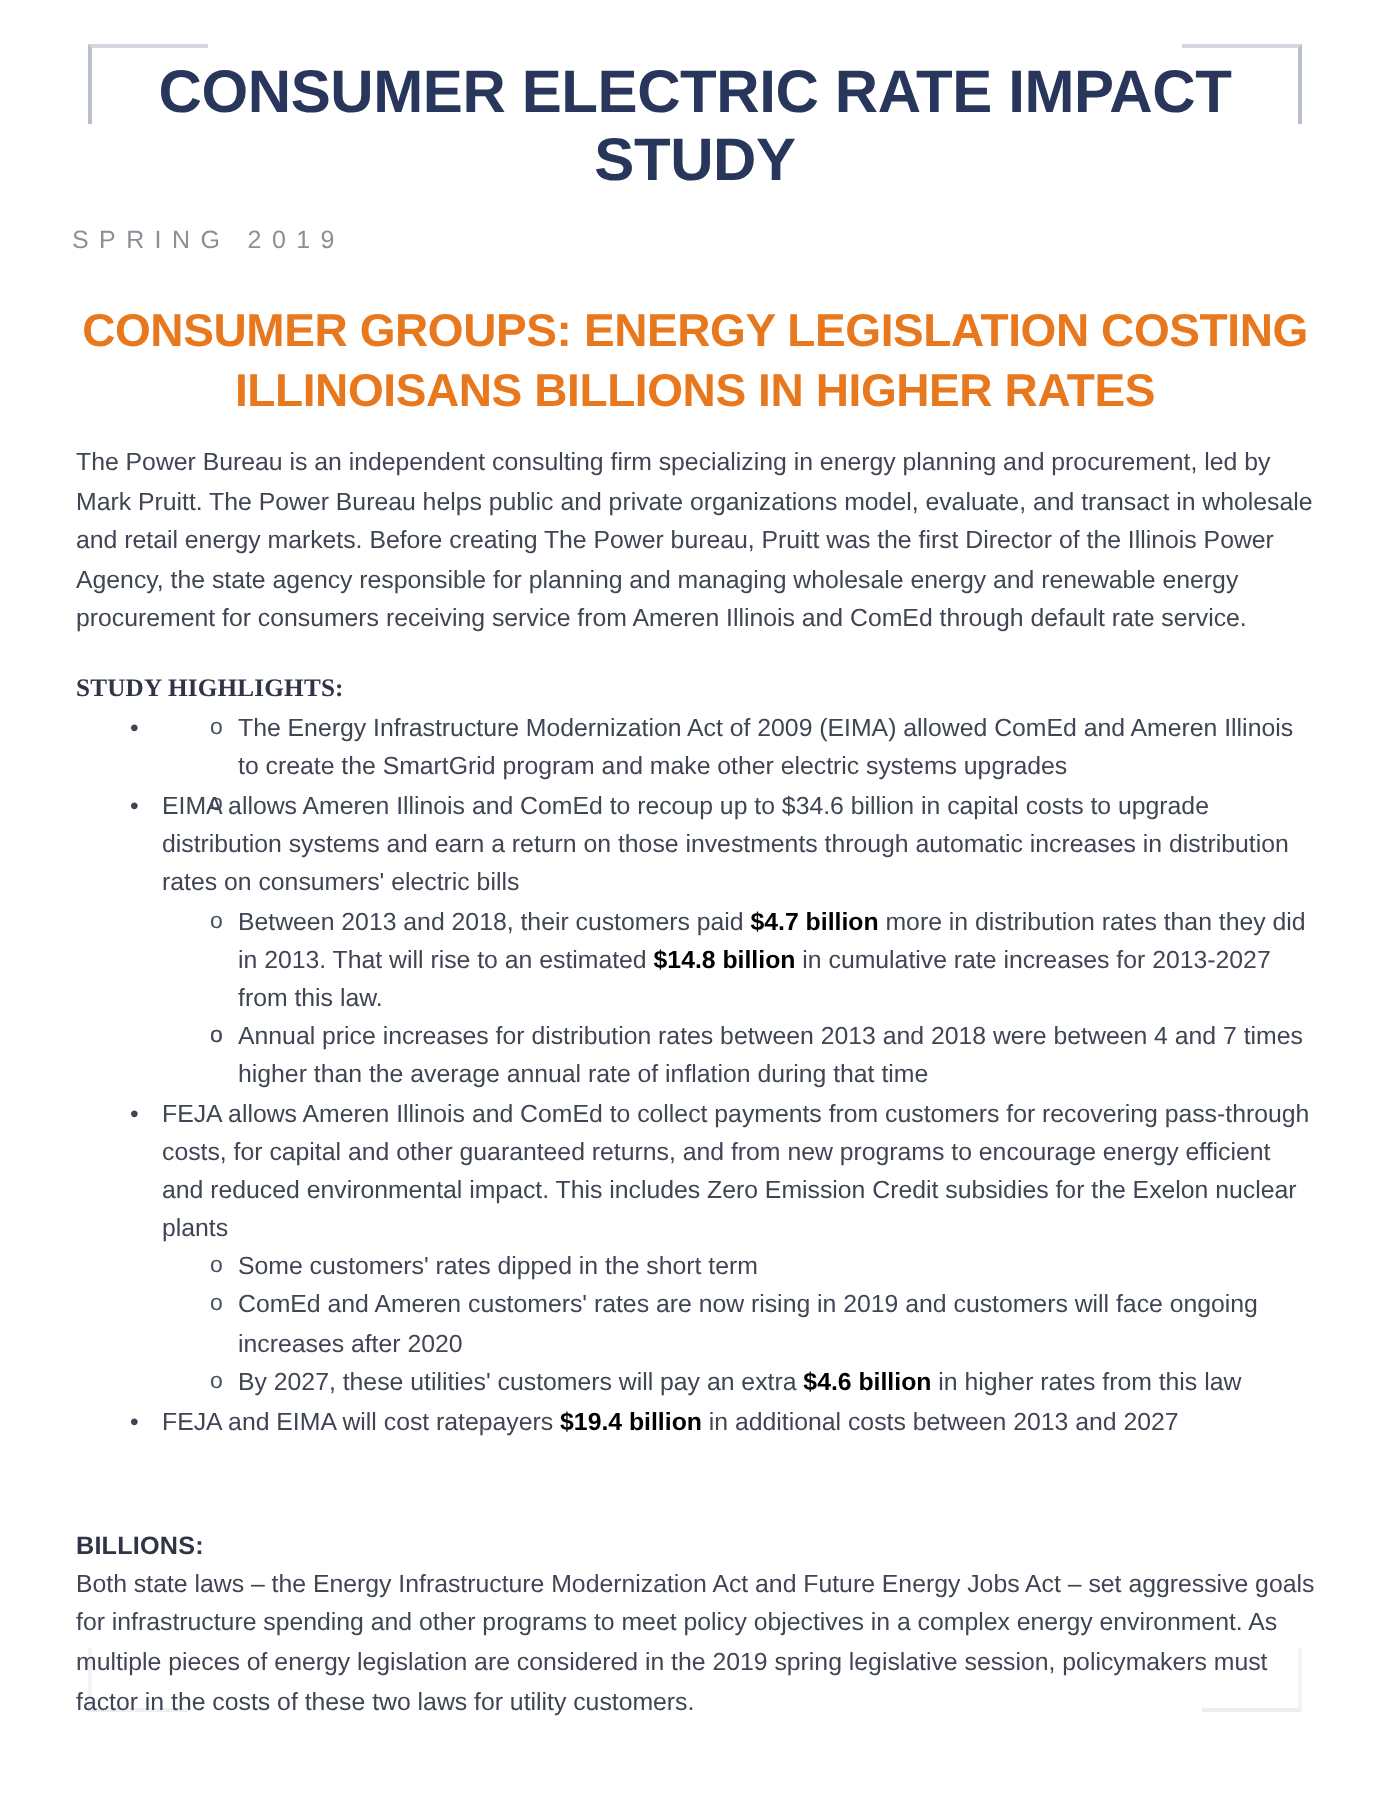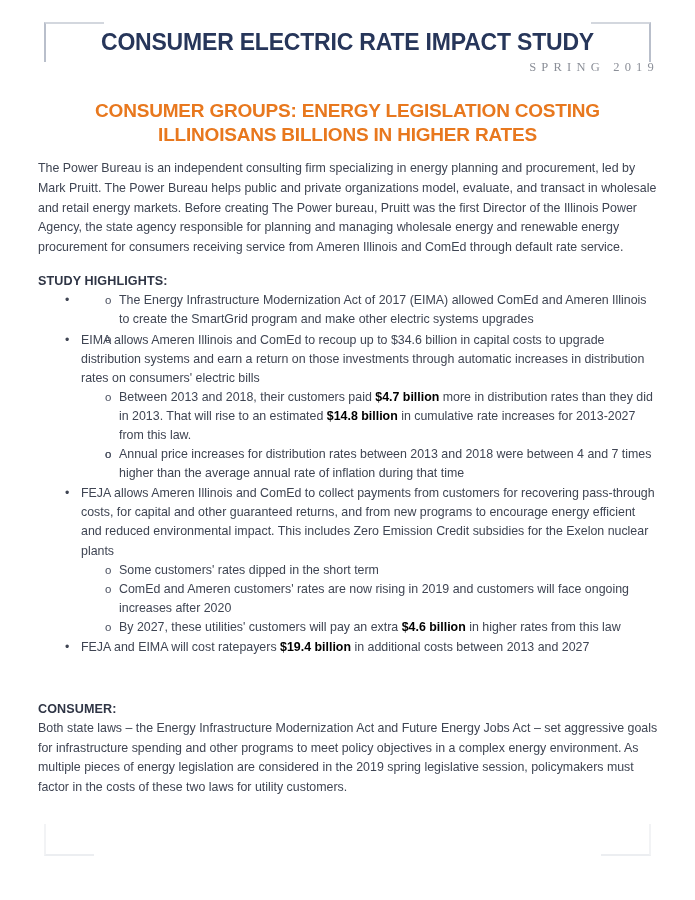--- a/index.html
+++ b/index.html
@@ -50,56 +50,55 @@
     border-bottom: 2px solid #eceef1;
   }
 
   .content {
     position: absolute;
     left: 0; right: 0; top: 0;
     padding: 0 36px;
   }
 
   .doc-title {
-    margin: 30px 0 4px 0;
+    margin: 30px 0 16px 0;
     text-align: center;
-    font-size: 23px;
+    font-size: 30px;
     font-weight: bold;
     letter-spacing: -0.2px;
     color: #27365a;
     line-height: 1.12;
   }
   .doc-subtitle {
     margin: 4px 0 0 0;
-    text-align: right;
+    text-align: left;
     font-size: 12.5px;
     letter-spacing: 5.2px;
     color: #8b8f98;
     font-weight: normal;
-    font-family: Liberation Serif, serif;
   }
 
   .headline {
     margin: 24px 0 12px 0;
     text-align: center;
-    font-size: 19px;
+    font-size: 23px;
     font-weight: bold;
     color: #e8781e;
     line-height: 1.28;
     letter-spacing: -0.2px;
   }
 
   .section-heading {
     margin: 22px 0 3px 2px;
     font-size: 12.6px;
     font-weight: bold;
     color: #2f3545;
     letter-spacing: 0.1px;
   }
-  .section-heading.tight { margin-top: 17px; }
+  .section-heading.tight { margin-top: 17px; font-family: Liberation Serif, serif; }
   .takeaway-heading { margin-top: 45px; }
 
   p.body-para {
     margin: 1px 0 0 2px;
     font-size: 12.4px;
     line-height: 1.58;
     color: #3f4553;
     text-align: left;
   }
 
@@ -162,33 +161,33 @@
     <div class="doc-subtitle">SPRING 2019</div>
 
     <h2 class="headline">CONSUMER GROUPS: ENERGY LEGISLATION COSTING ILLINOISANS BILLIONS IN HIGHER RATES</h2>
 
     <p class="body-para">The Power Bureau is an independent consulting firm specializing in energy planning and procurement, led by Mark Pruitt. The Power Bureau helps public and private organizations model, evaluate, and transact in wholesale and retail energy markets. Before creating The Power bureau, Pruitt was the first Director of the Illinois Power Agency, the state agency responsible for planning and managing wholesale energy and renewable energy procurement for consumers receiving service from Ameren Illinois and ComEd through default rate service.</p>
 
     <div class="section-heading tight">STUDY HIGHLIGHTS:</div>
 
     <ul class="l1" id="highlights-list">
         <li class="b1"><span class="marker1">•</span><ul class="l2">
-            <li class="b2"><span class="marker2">o</span><span>The Energy Infrastructure Modernization Act of 2017 (EIMA) allowed ComEd and Ameren Illinois to create the SmartGrid program and make other electric systems upgrades</span></li>
+            <li class="b2"><span class="marker2">o</span><span>The Energy Infrastructure Modernization Act of 2009 (EIMA) allowed ComEd and Ameren Illinois to create the SmartGrid program and make other electric systems upgrades</span></li>
             <li class="b2"><span class="marker2">o</span></li>
           </ul></li>
         <li class="b1"><span class="marker1">•</span><span>EIMA allows Ameren Illinois and ComEd to recoup up to $34.6 billion in capital costs to upgrade distribution systems and earn a return on those investments through automatic increases in distribution rates on consumers' electric bills</span><ul class="l2">
             <li class="b2"><span class="marker2">o</span><span>Between 2013 and 2018, their customers paid <b>$4.7 billion</b> more in distribution rates than they did in 2013. That will rise to an estimated <b>$14.8 billion</b> in cumulative rate increases for 2013-2027 from this law.</span></li>
             <li class="b2"><span class="marker2">o</span></li>
             <li class="b2"><span class="marker2">o</span><span>Annual price increases for distribution rates between 2013 and 2018 were between 4 and 7 times higher than the average annual rate of inflation during that time</span></li>
           </ul></li>
         <li class="b1"><span class="marker1">•</span><span>FEJA allows Ameren Illinois and ComEd to collect payments from customers for recovering pass-through costs, for capital and other guaranteed returns, and from new programs to encourage energy efficient and reduced environmental impact. This includes Zero Emission Credit subsidies for the Exelon nuclear plants</span><ul class="l2">
             <li class="b2"><span class="marker2">o</span><span>Some customers' rates dipped in the short term</span></li>
             <li class="b2"><span class="marker2">o</span><span>ComEd and Ameren customers' rates are now rising in 2019 and customers will face ongoing increases after 2020</span></li>
             <li class="b2"><span class="marker2">o</span><span>By 2027, these utilities' customers will pay an extra <b>$4.6 billion</b> in higher rates from this law</span></li>
           </ul></li>
         <li class="b1"><span class="marker1">•</span><span>FEJA and EIMA will cost ratepayers <b>$19.4 billion</b> in additional costs between 2013 and 2027</span></li>
       </ul>
 
-    <div class="section-heading takeaway-heading">CONSUMER:</div>
+    <div class="section-heading takeaway-heading">BILLIONS:</div>
     <p class="body-para">Both state laws – the Energy Infrastructure Modernization Act and Future Energy Jobs Act – set aggressive goals for infrastructure spending and other programs to meet policy objectives in a complex energy environment. As multiple pieces of energy legislation are considered in the 2019 spring legislative session, policymakers must factor in the costs of these two laws for utility customers.</p>
 
   </div>
 </div>
 
 </body></html>

